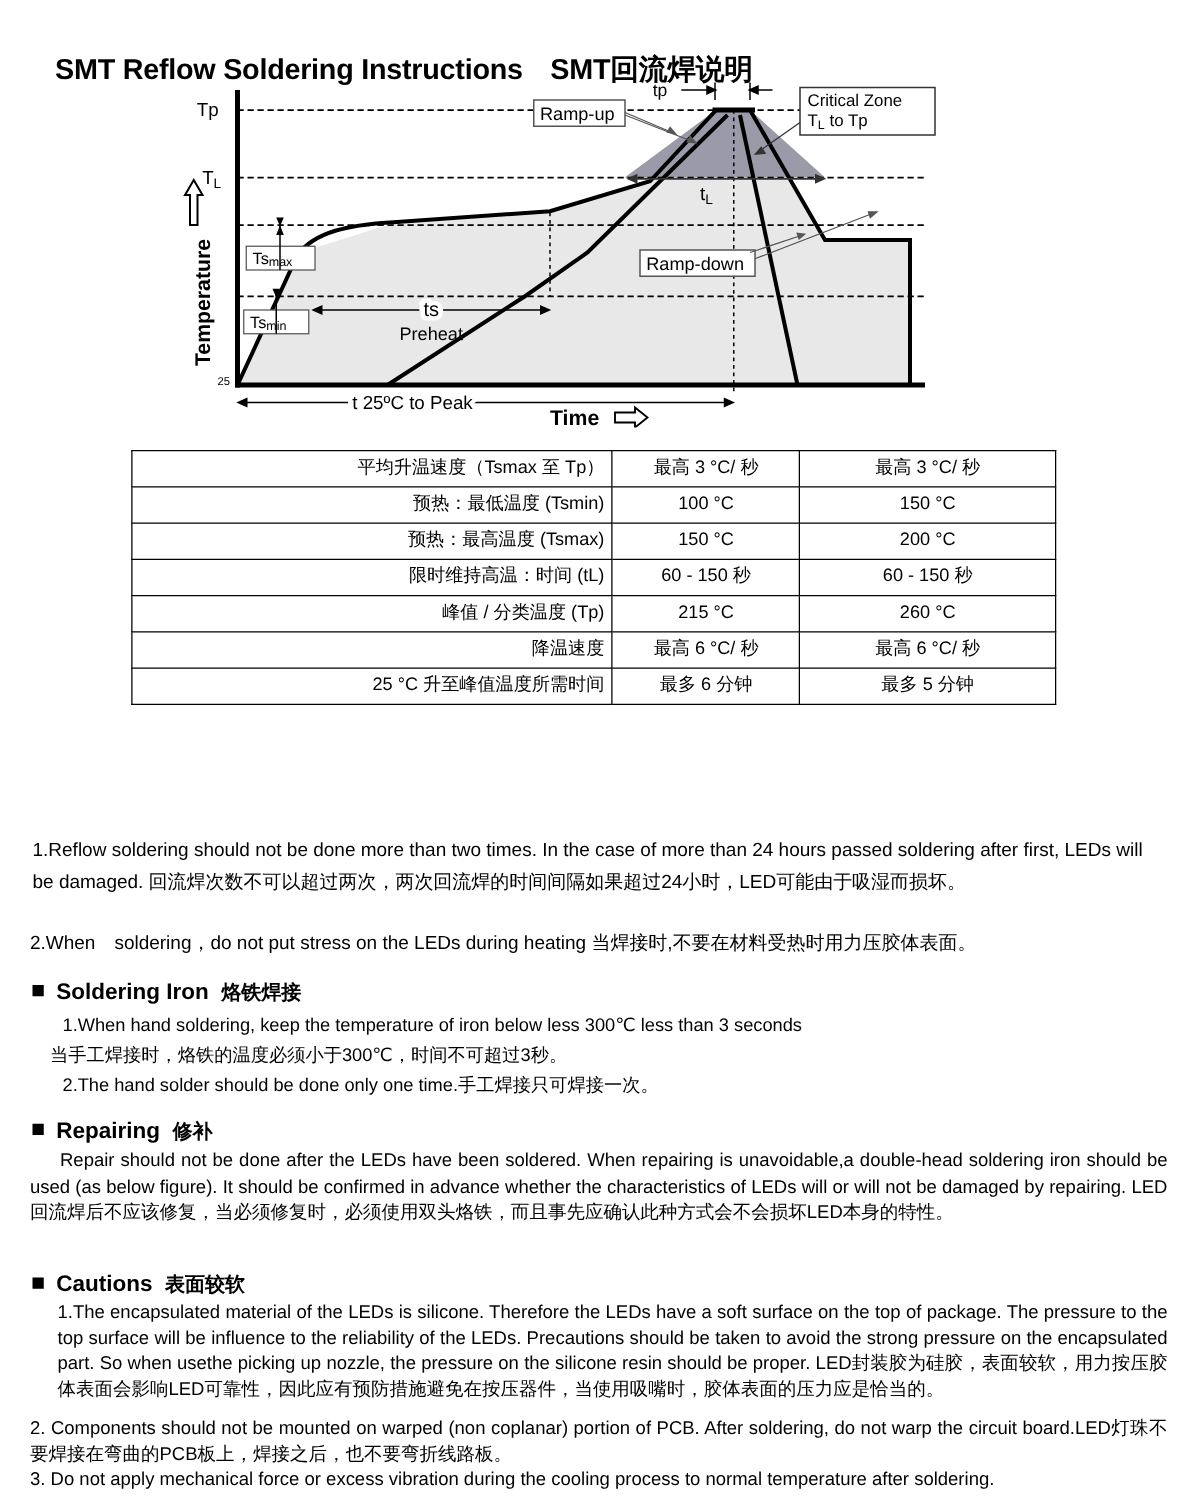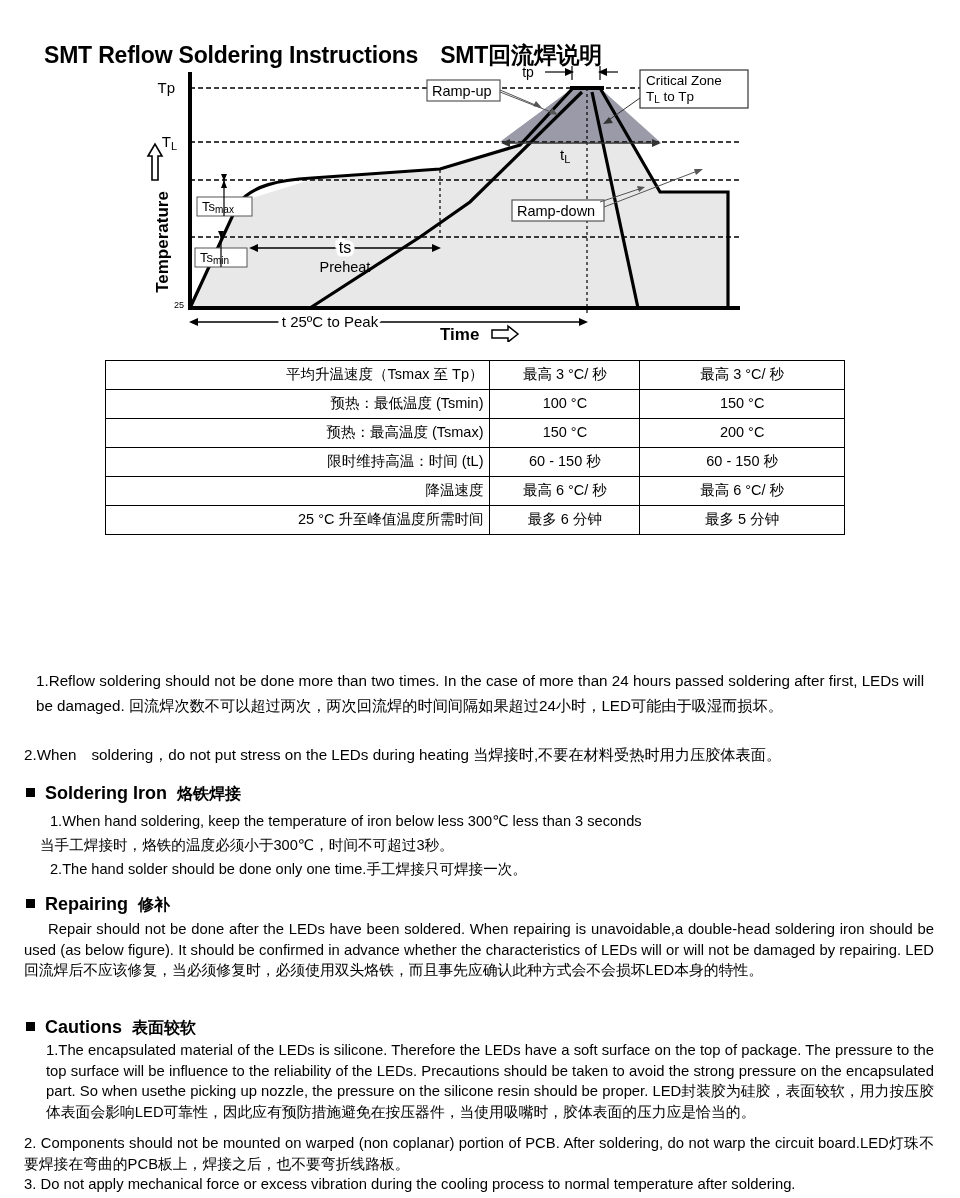--- a/index.html
+++ b/index.html
@@ -57,21 +57,21 @@
   #spec-table td.val   { width: 150px; text-align: center; }
   #spec-table td.val2  { width: 205px; text-align: center; }
 
   
   .para {
     position: absolute;
     font-size: 15.2px;
     line-height: 25px;
     color: #000;
   }
-  .para-note1 { left: 36px; top: 668px; width: 908px; }
+  .para-note1 { left: 26px; top: 668px; width: 908px; }
   .para-note2 { left: 24px; top: 742px; width: 912px; }
 
   .section-head {
     position: absolute;
     font-size: 18px;
     font-weight: bold;
     white-space: nowrap;
   }
   .section-head .bullet {
     display: inline-block;
@@ -258,20 +258,25 @@
         <td class="param">预热：最高温度 (Tsmax)</td>
         <td class="val">150 °C</td>
         <td class="val2">200 °C</td>
       </tr>
     <tr>
         <td class="param">限时维持高温：时间 (tL)</td>
         <td class="val">60 - 150 秒</td>
         <td class="val2">60 - 150 秒</td>
       </tr>
     <tr>
+        <td class="param">峰值 / 分类温度 (Tp)</td>
+        <td class="val">215 °C</td>
+        <td class="val2">260 °C</td>
+      </tr>
+    <tr>
         <td class="param">降温速度</td>
         <td class="val">最高 6 °C/ 秒</td>
         <td class="val2">最高 6 °C/ 秒</td>
       </tr>
     <tr>
         <td class="param">25 °C 升至峰值温度所需时间</td>
         <td class="val">最多 6 分钟</td>
         <td class="val2">最多 5 分钟</td>
       </tr>
   </tbody>

